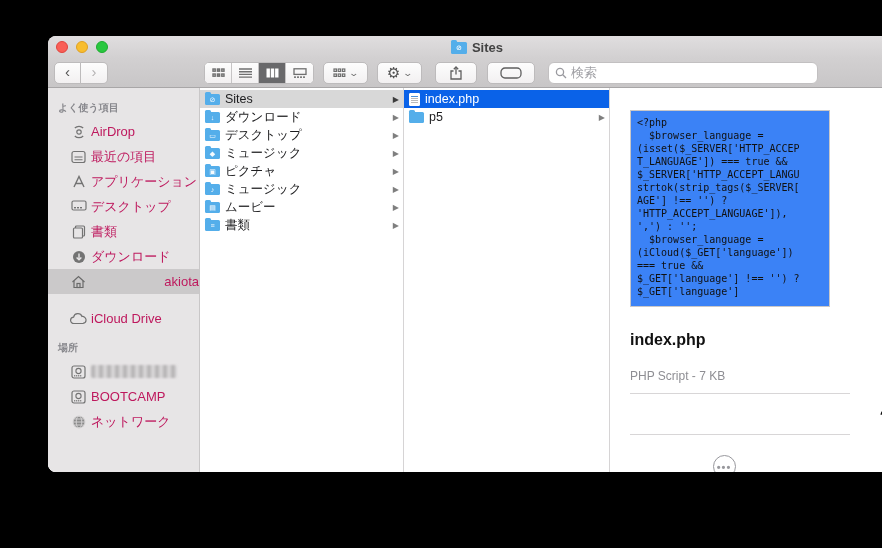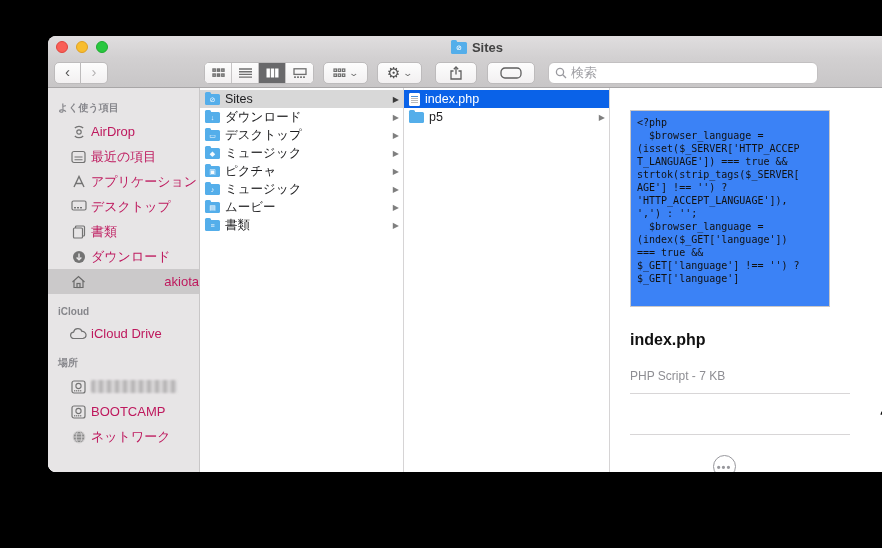--- a/index.html
+++ b/index.html
@@ -314,21 +314,20 @@
                   <path d="M1.5 7 L7.5 1.5 L13.5 7"></path>
                   <path d="M3 6 V12.5 H12 V6"></path>
                   <rect x="6" y="8.5" width="3" height="4"></rect>
                 </g>
               </svg>
             </span>
           <span>akiota</span>
         </div>
 
         <div class="sb-gap1"></div>
-        <div class="sb-header">iCloud</div>
         <div class="sb-item">
           <span class="sb-icon">
               <svg width="17" height="12">
                 <path d="M4 10.5 a3.2 3.2 0 0 1 -.4 -6.4 a4.4 4.4 0 0 1 8.4 -0.6 a2.9 2.9 0 0 1 1 6.9 z" fill="none" stroke="#737373" stroke-width="1.2"></path>
               </svg>
             </span>
           <span>iCloud Drive</span>
         </div>
 
         <div class="sb-gap2"></div>
@@ -459,26 +458,27 @@
             <span class="chev">▶</span>
         </div>
       </div>
 
       <div class="preview">
         <div class="codebox">
           <div>&lt;?php</div>
           <div>  $browser_language =</div>
           <div>(isset($_SERVER['HTTP_ACCEP</div>
           <div>T_LANGUAGE']) === true &amp;&amp;</div>
+          <div>$_SERVER['HTTP_ACCEPT_LANGU</div>
           <div>strtok(strip_tags($_SERVER[</div>
           <div>AGE'] !== '') ?</div>
           <div>'HTTP_ACCEPT_LANGUAGE']),</div>
           <div>',') : '';</div>
           <div>  $browser_language =</div>
-          <div>(index($_GET['language'])</div>
+          <div>(iCloud($_GET['language'])</div>
           <div>=== true &amp;&amp;</div>
           <div>$_GET['language'] !== '') ?</div>
           <div>$_GET['language']</div>
         </div>
         <div class="pv-name">index.php</div>
         <div class="pv-meta">PHP Script - 7 KB</div>
         <div class="pv-div"></div>
         <div class="pv-info">情報</div>
         <div class="pv-div"></div>
         <div class="pv-more">

